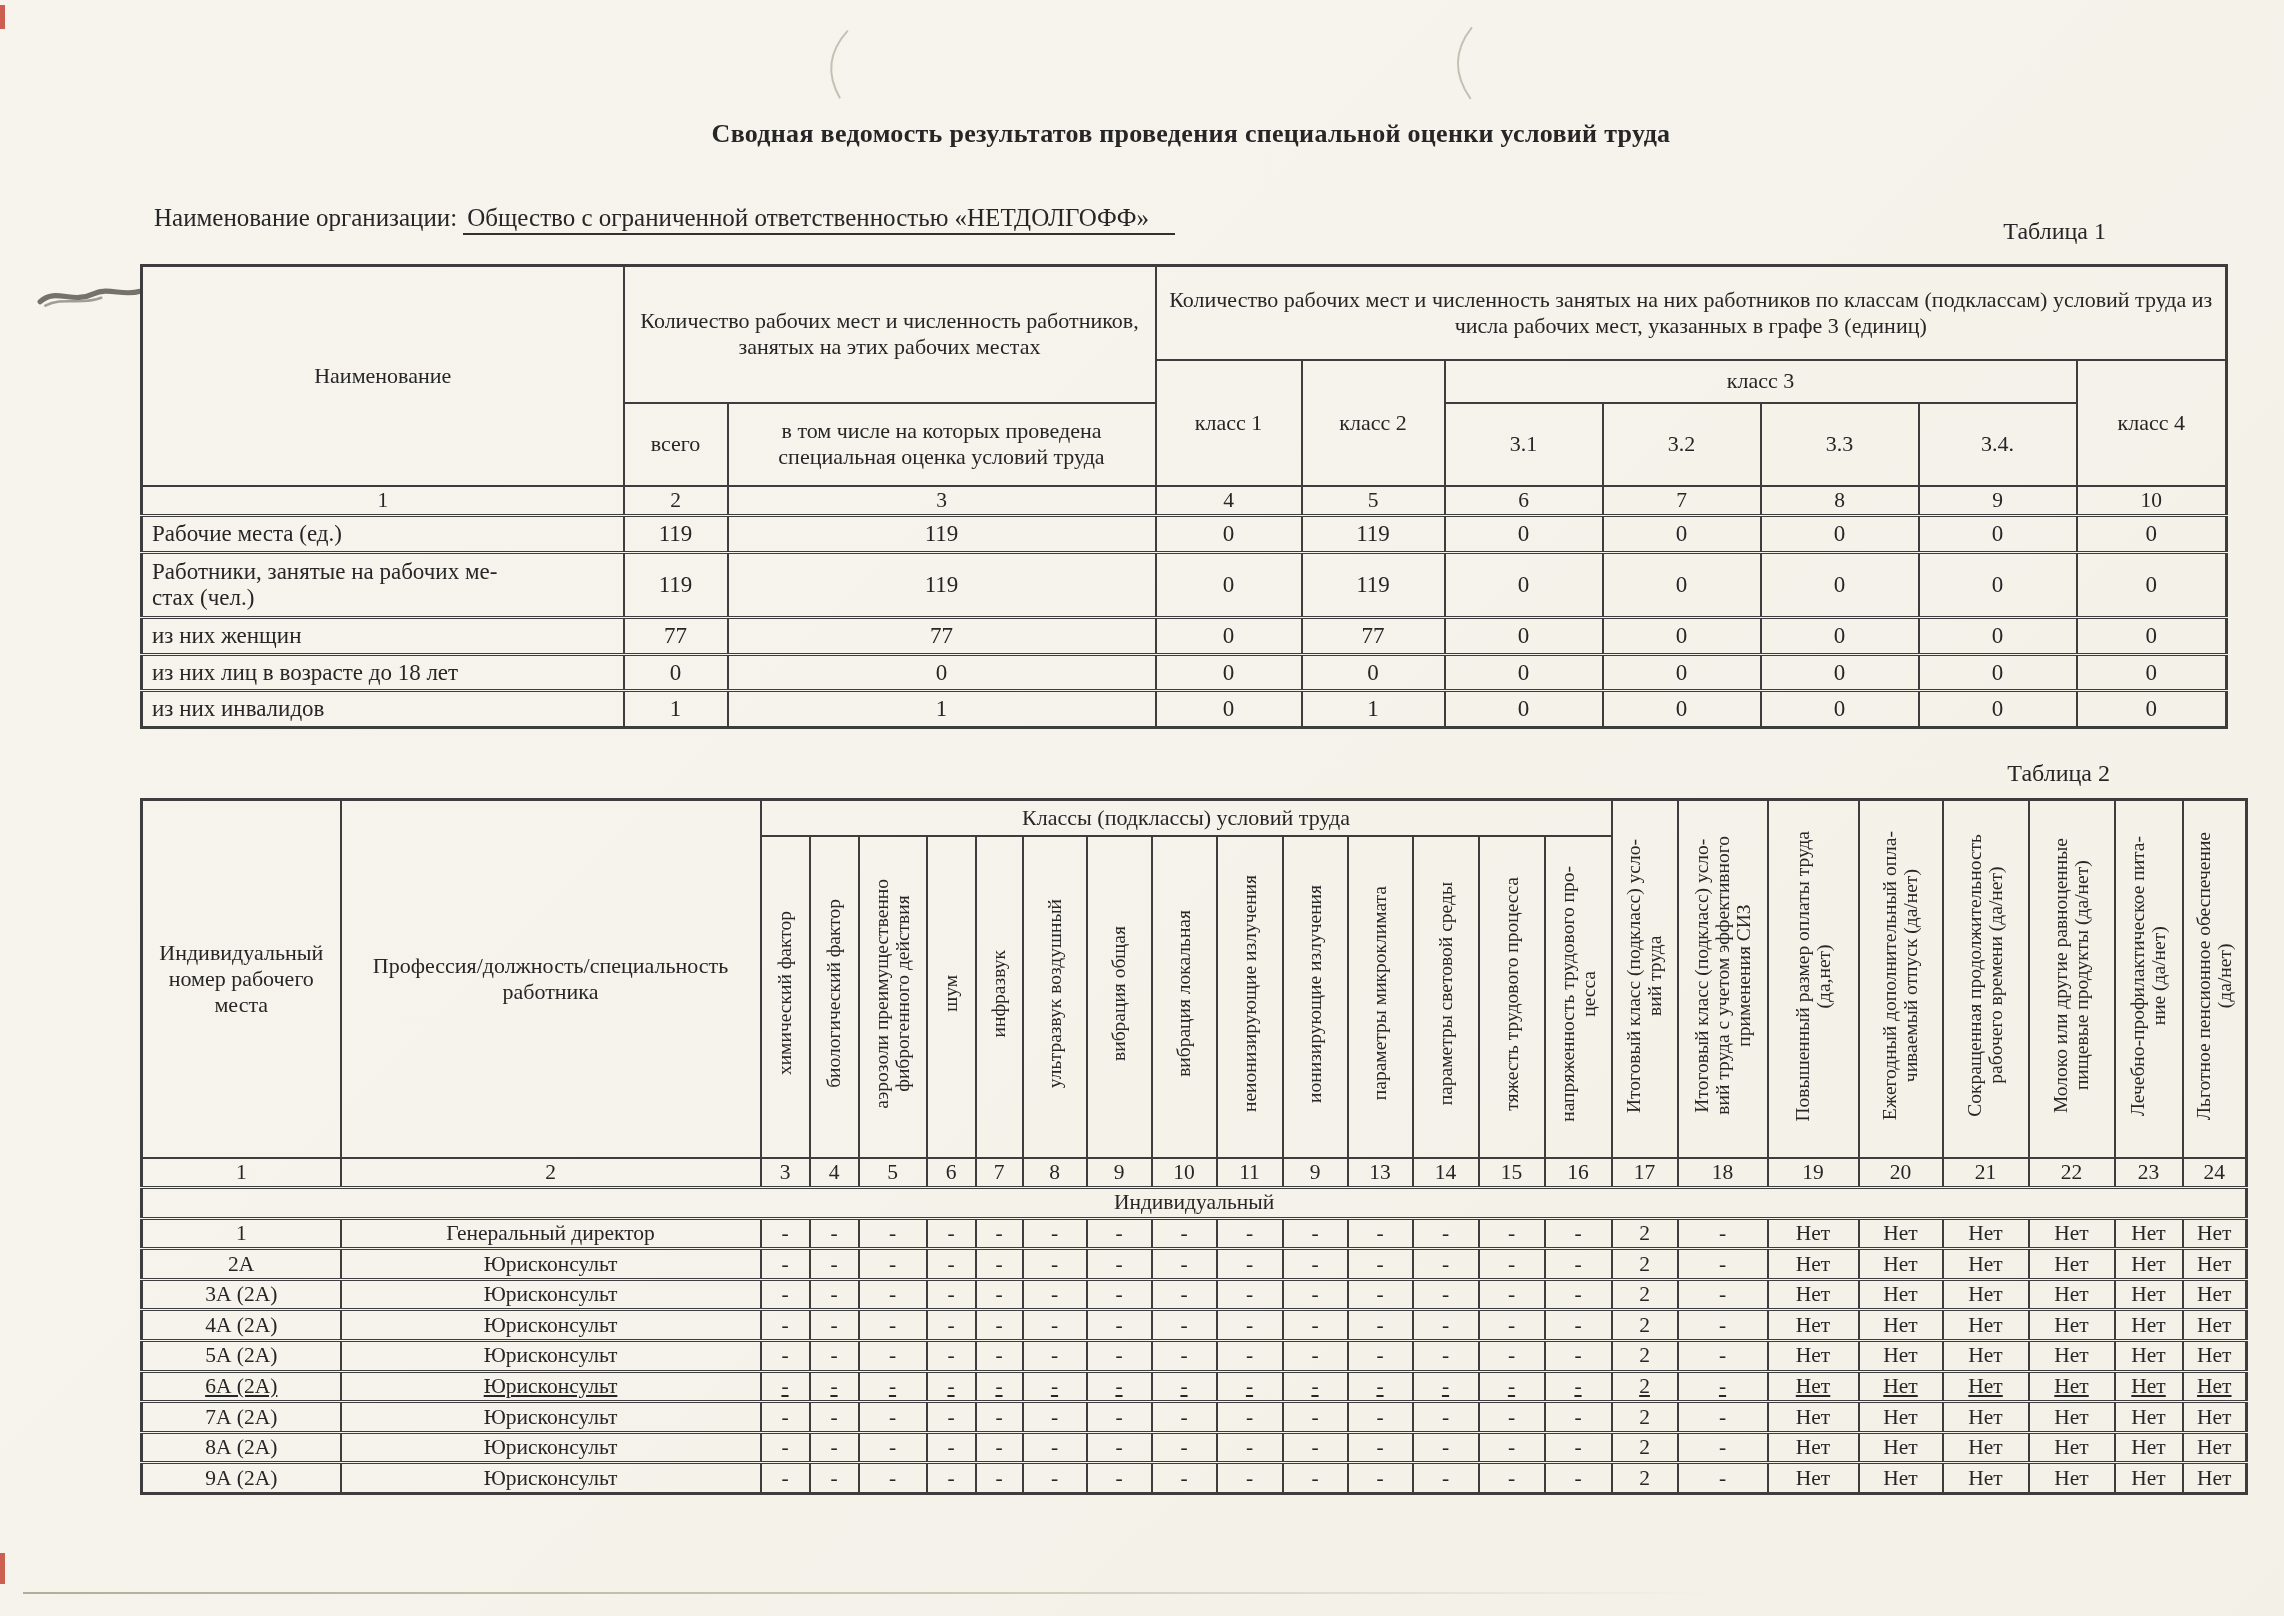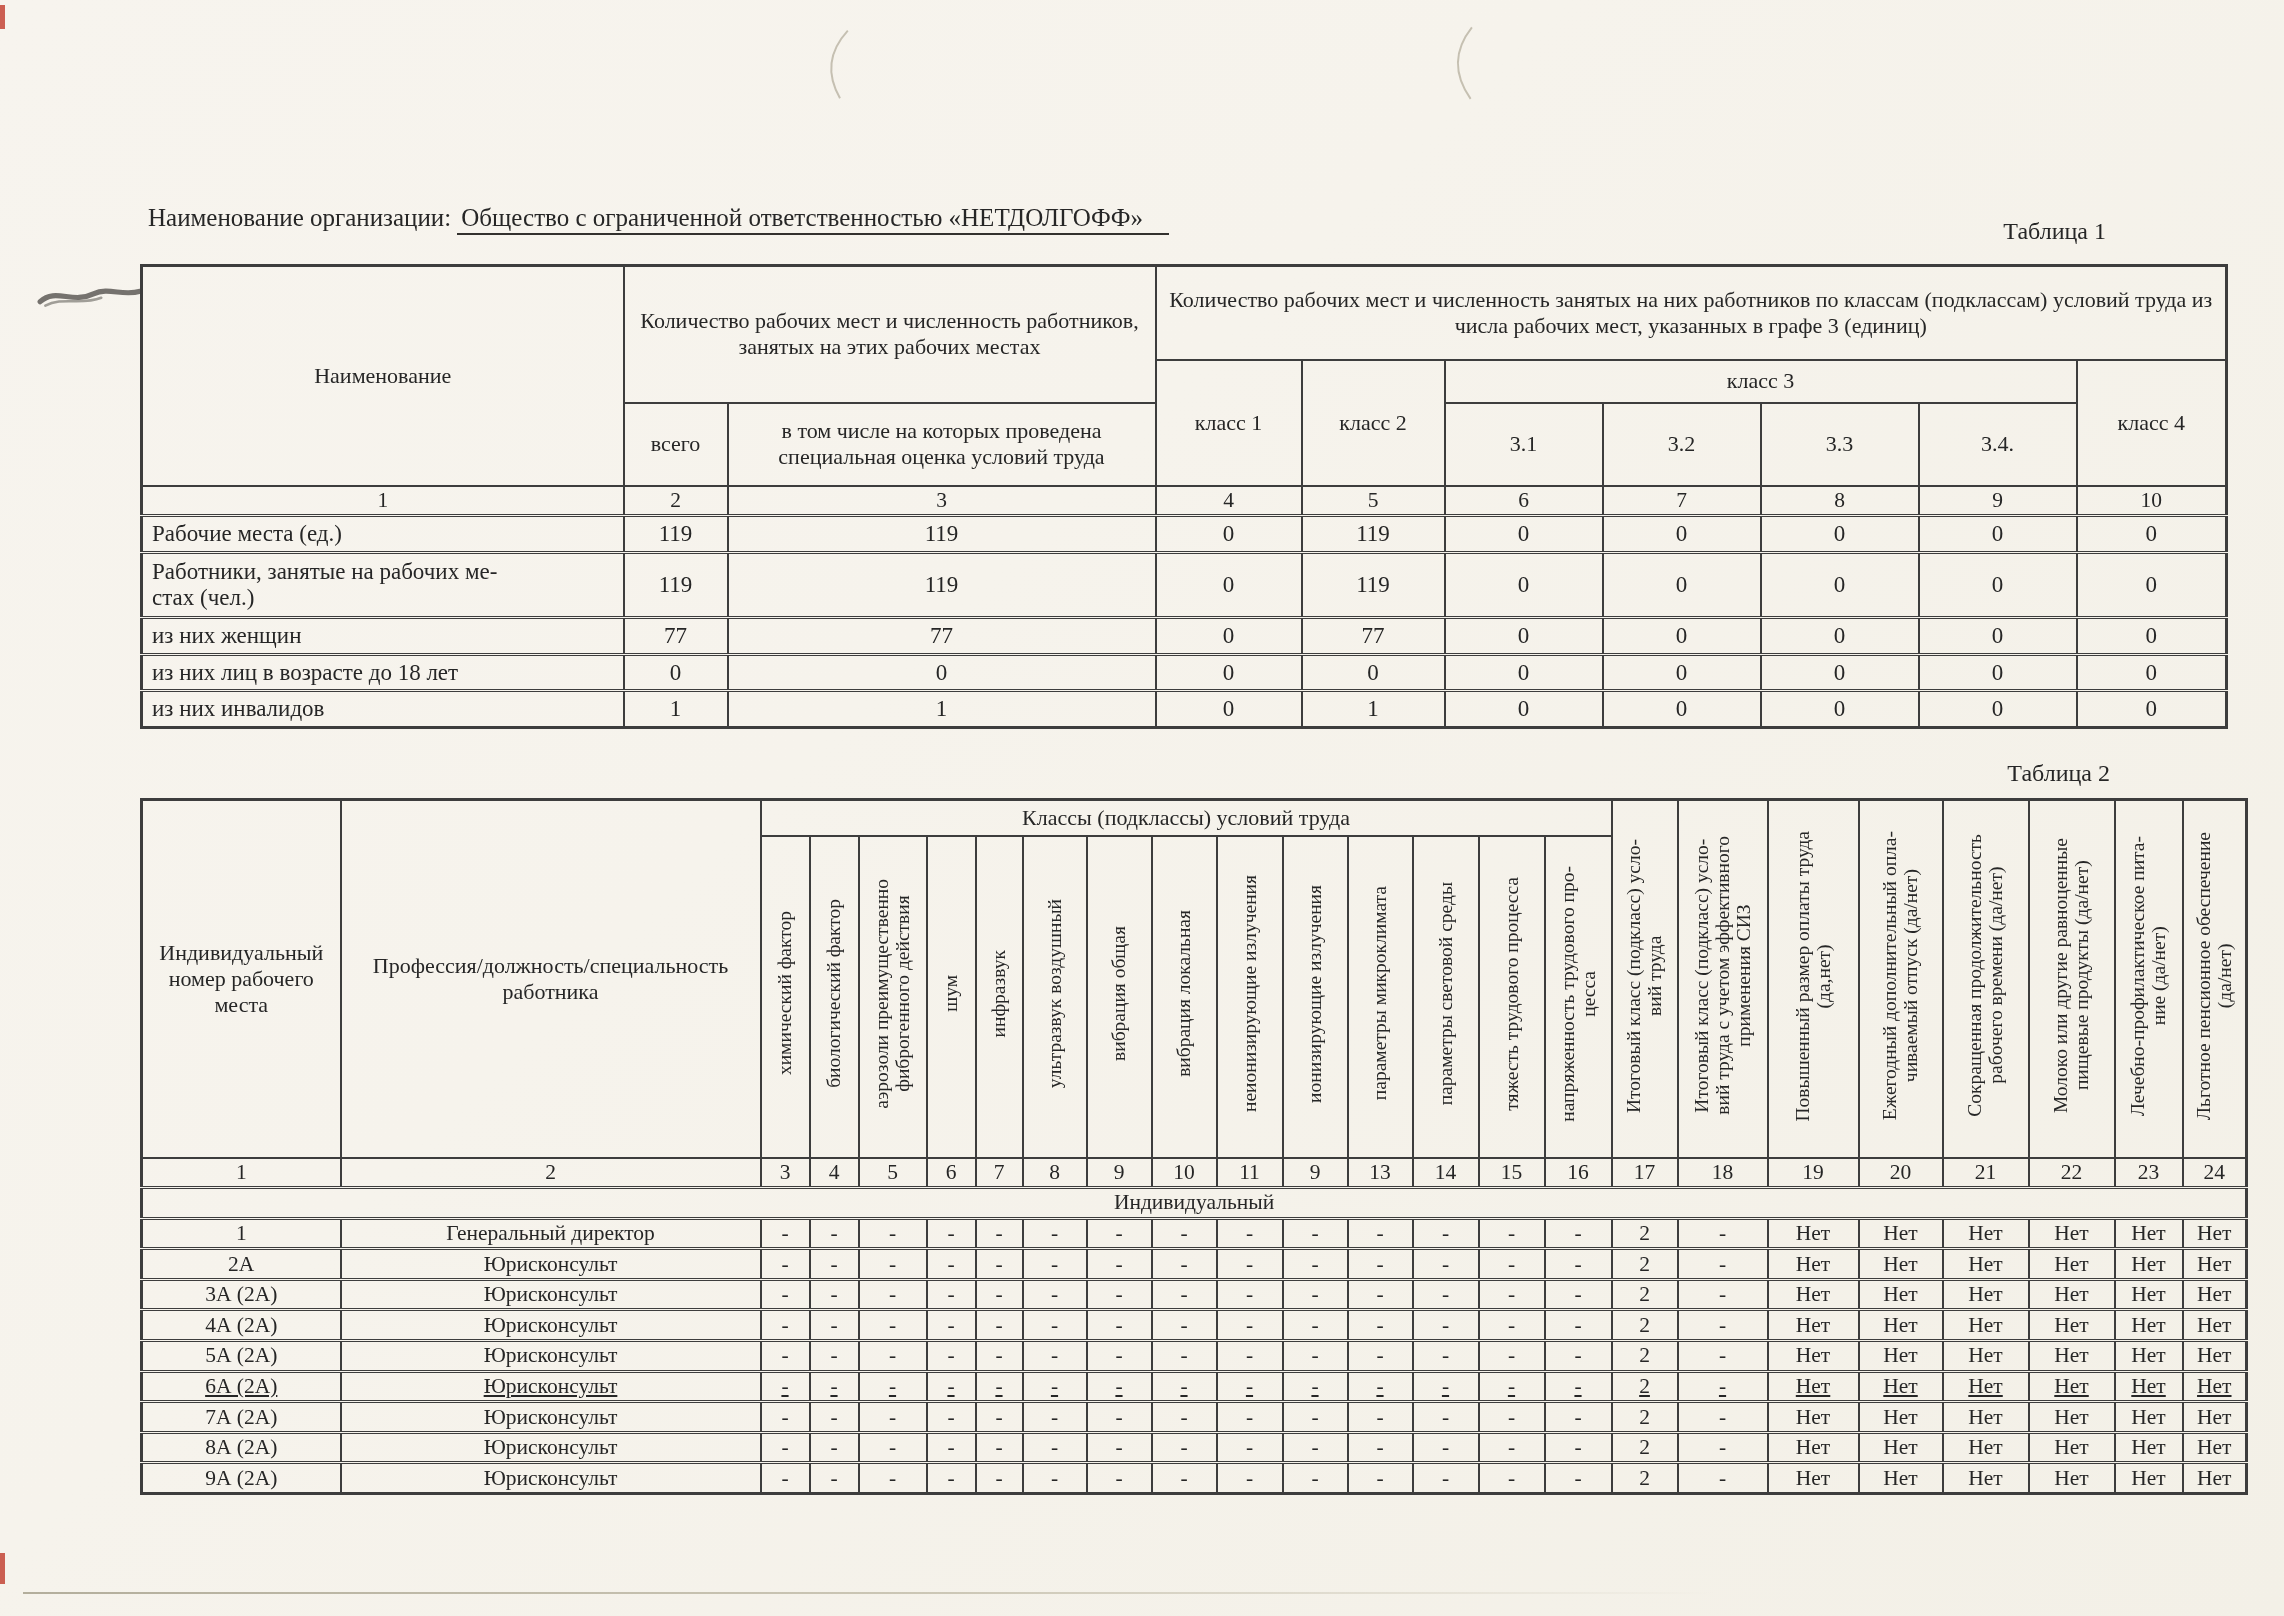--- a/index.html
+++ b/index.html
@@ -8,21 +8,21 @@
   html,body{margin:0;padding:0;background:#e8e5dd;}
   .page{
     position:relative;width:2284px;height:1617px;overflow:hidden;
     background:linear-gradient(135deg,#f7f4ee 0%,var(--paper) 40%,#f3f0e7 100%);
     font-family:"Liberation Serif","DejaVu Serif",serif;color:var(--ink);
   }
   #doc-title{
     position:absolute;top:119px;left:140px;width:2102px;text-align:center;
     font-size:26px;font-weight:bold;letter-spacing:0.3px;
   }
-  #org-line{position:absolute;top:204px;left:148px;font-size:25px;}
+  #org-line{position:absolute;top:204px;left:154px;font-size:25px;}
   #org-line .val{border-bottom:2px solid #33312e;padding:0 26px 2px 3.9px;}
   .tcap{position:absolute;font-size:24px;}
   #t1cap{top:218px;right:178px;}
   #t2cap{top:760px;right:174px;}
 
   table{border-collapse:collapse;table-layout:fixed;background:transparent;}
   th,td{
     border:2px solid var(--table_border);
     font-weight:normal;text-align:center;vertical-align:middle;
     white-space:pre-line;padding:1.3px 5.2px;overflow:hidden;color:var(--ink);
@@ -67,20 +67,21 @@
     <path d="M52,2 Q8,50 40,106" fill="none" stroke="#b9b3a3" stroke-width="3" opacity="0.8"></path>
   </svg>
   <svg class="artifact" style="left:1442px;top:26px" width="52" height="75" viewBox="0 0 80 115">
     <path d="M46,2 Q4,55 44,112" fill="none" stroke="#b9b3a3" stroke-width="3" opacity="0.8"></path>
   </svg>
   <svg class="artifact" style="left:36px;top:277px" width="111" height="39" viewBox="0 0 170 60">
     <path d="M6,38 C30,16 55,42 88,26 C112,15 132,30 160,22" fill="none" stroke="#2f2d2a" stroke-width="8" opacity="0.65" stroke-linecap="round"></path>
     <path d="M14,44 C40,30 70,44 100,32" fill="none" stroke="#4a4741" stroke-width="4" opacity="0.5" stroke-linecap="round"></path>
   </svg>
 
+  <div id="doc-title">Сводная ведомость результатов проведения специальной оценки условий труда</div>
   <div id="org-line">
     <span>Наименование организации:</span>
     <span class="val">Общество с ограниченной ответственностью «НЕТДОЛГОФФ»</span>
   </div>
   <div class="tcap" id="t1cap">Таблица 1</div>
   <div class="tcap" id="t2cap">Таблица 2</div>
 
   <table id="table1">
       <colgroup>
         <col style="width: 482px;">

